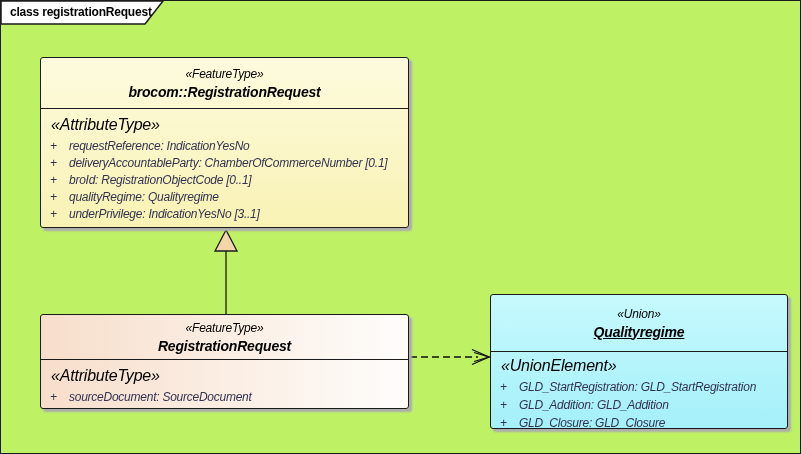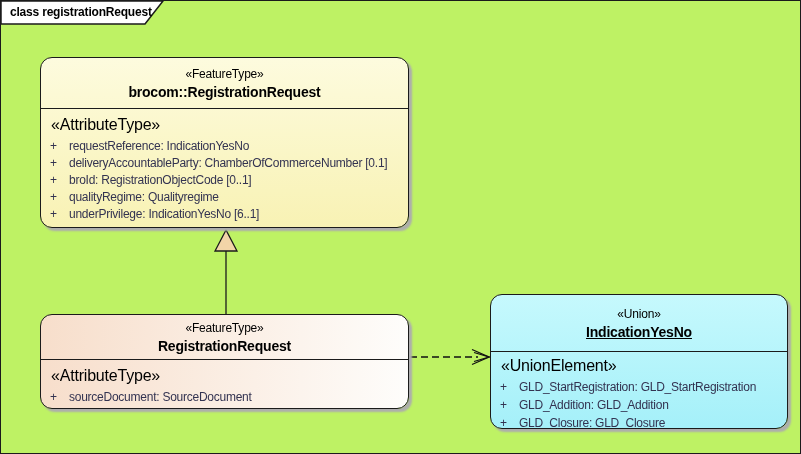--- a/index.html
+++ b/index.html
@@ -18,23 +18,24 @@
   #frame-title{
     position:absolute;left:9px;top:4px;
     font-size:12px;font-weight:bold;color:#000;
     letter-spacing:-0.2px;white-space:nowrap;
   }
   
   .class-box{
     position:absolute;
     box-sizing:border-box;
     border:1.5px solid var(--border,#1b1b1b);
-    border-radius:12px;
+    border-radius:3px;
     box-shadow:3px 3px 2px var(--shadow,#adadad);
     overflow:hidden;
+    font-style:italic;
   }
   .box-yellow{background:linear-gradient(to bottom, #FDFBDE, var(--class-yellow,#F8F2B4));}
   .box-orange{background:linear-gradient(to right, var(--class-orange,#F7DECB), #FEFDFB);}
   .box-cyan{background:linear-gradient(to bottom, #C6F9FD, var(--class-cyan,#A5F0F9));}
   .box-header{
     display:flex;flex-direction:column;justify-content:center;align-items:center;
     gap:3px;box-sizing:border-box;
   }
   .stereotype{font-size:12px;color:#000;letter-spacing:-0.2px;}
   .class-name{font-size:14px;font-weight:bold;color:#000;letter-spacing:-0.2px;}
@@ -111,21 +112,21 @@
       <div class="attr-row">
         <span class="attr-vis">+</span>
         <span class="attr-sig">broId: RegistrationObjectCode [0..1]</span>
       </div>
       <div class="attr-row">
         <span class="attr-vis">+</span>
         <span class="attr-sig">qualityRegime: Qualityregime</span>
       </div>
       <div class="attr-row">
         <span class="attr-vis">+</span>
-        <span class="attr-sig">underPrivilege: IndicationYesNo [6..1]</span>
+        <span class="attr-sig">underPrivilege: IndicationYesNo [3..1]</span>
       </div>
     </div>
   </div>
 
   <div class="class-box box-orange" style="left:39px;top:313px;width:369px;height:95px;">
     <div class="box-header" style="height:44px;">
       <div class="stereotype">«FeatureType»</div>
       <div class="class-name">RegistrationRequest</div>
     </div>
     <div class="box-body">
@@ -133,21 +134,21 @@
       <div class="attr-row">
         <span class="attr-vis">+</span>
         <span class="attr-sig">sourceDocument: SourceDocument</span>
       </div>
     </div>
   </div>
 
   <div class="class-box box-cyan" style="left:489px;top:293px;width:298px;height:135px;">
     <div class="box-header" style="height:56px;">
       <div class="stereotype">«Union»</div>
-      <div class="class-name name-underline">IndicationYesNo</div>
+      <div class="class-name name-underline">Qualityregime</div>
     </div>
     <div class="box-body">
       <div class="compartment-stereotype" style="padding-top:5px;">«UnionElement»</div>
       <div class="attr-row" style="height:18px;">
         <span class="attr-vis">+</span>
         <span class="attr-sig">GLD_StartRegistration: GLD_StartRegistration</span>
       </div>
       <div class="attr-row" style="height:18px;">
         <span class="attr-vis">+</span>
         <span class="attr-sig">GLD_Addition: GLD_Addition</span>

